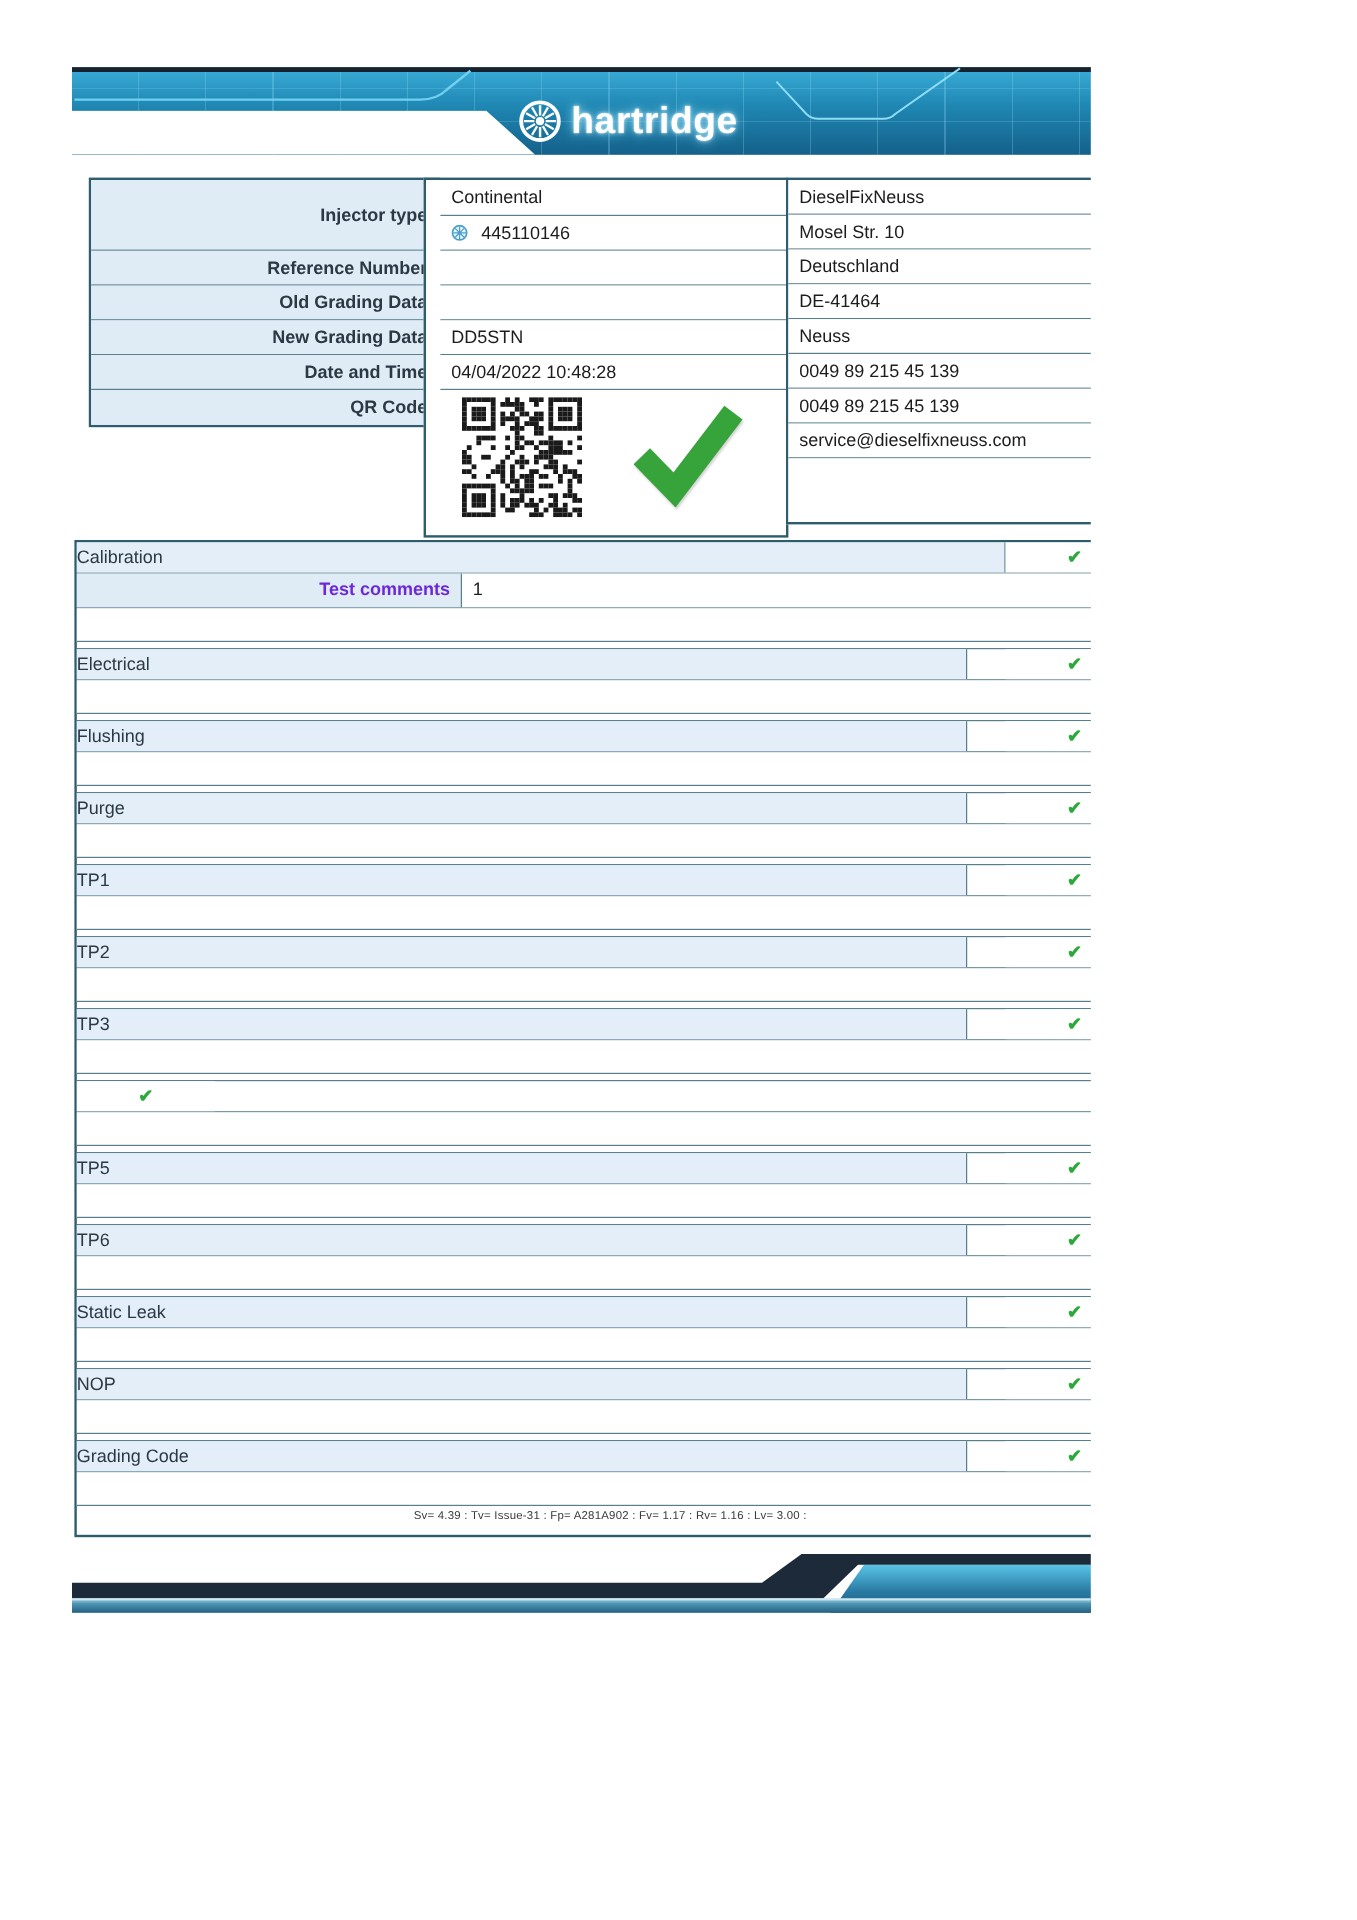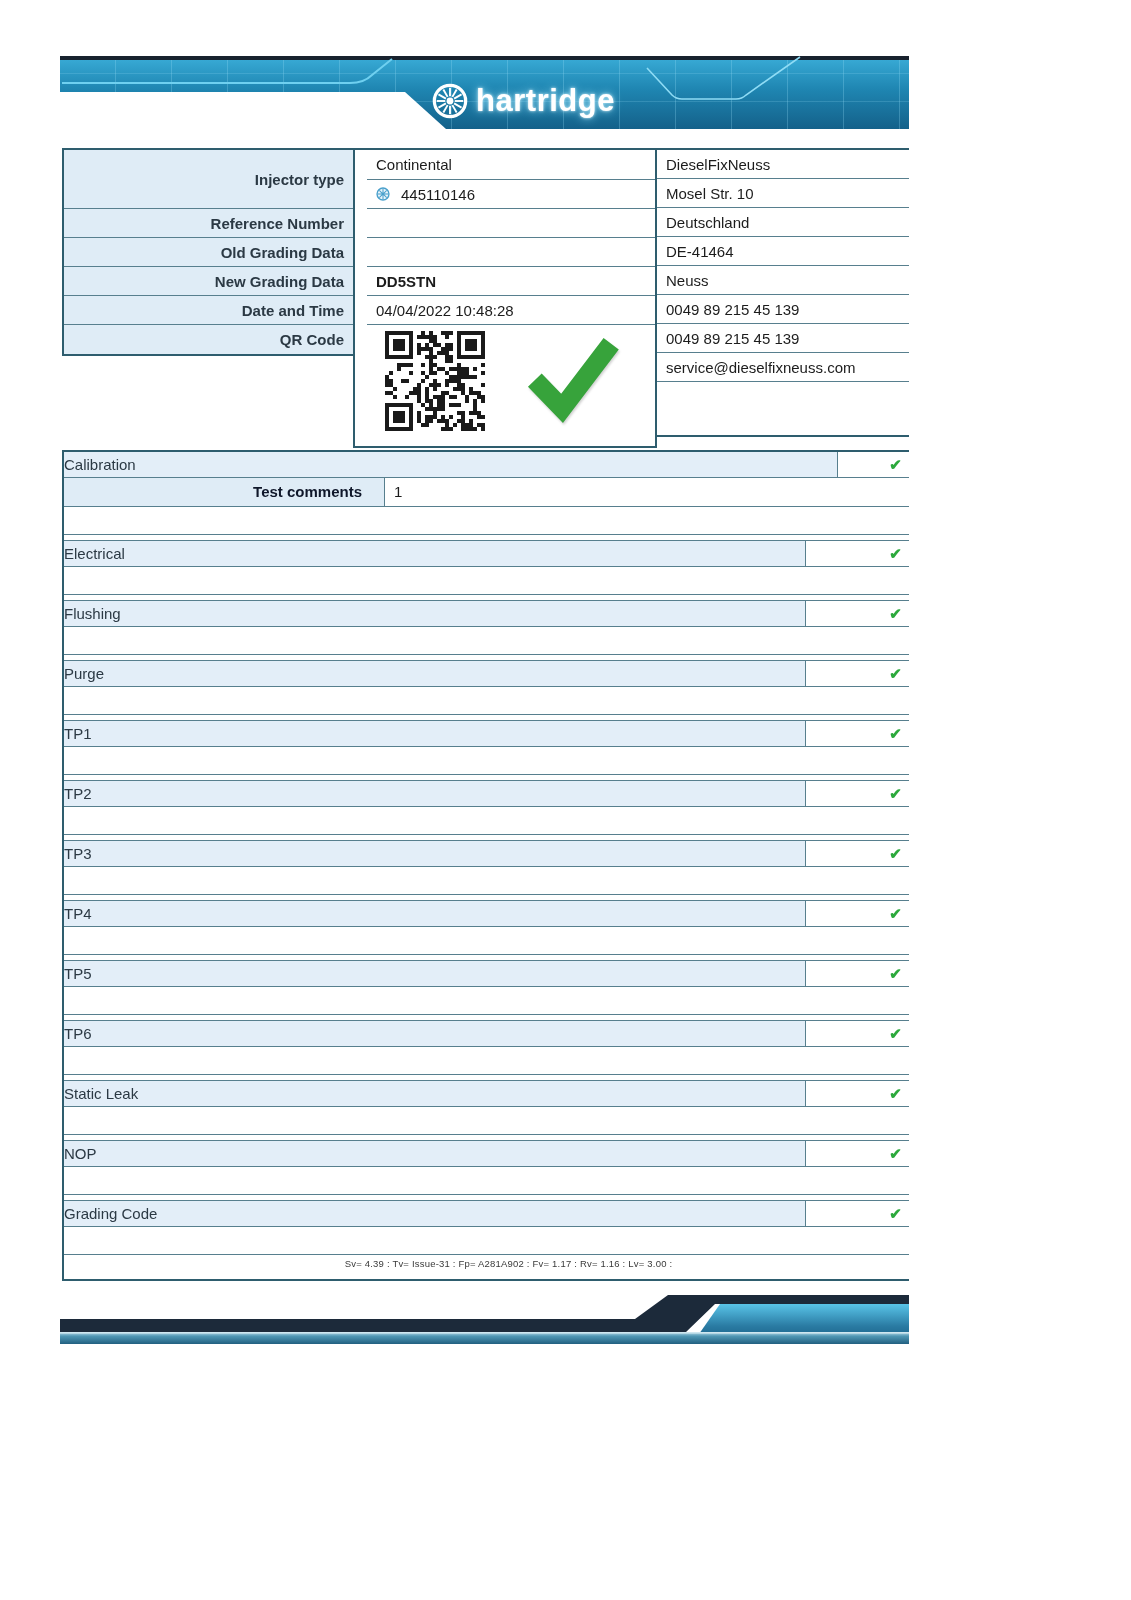--- a/index.html
+++ b/index.html
@@ -19,47 +19,47 @@
      clip-path:polygon(0 0,345px 0,386px 100%,0 100%);}
   .banner-deco{position:absolute;left:0;top:0;}
   .logo{position:absolute;left:0;top:26px;width:100%;display:flex;justify-content:center;
         align-items:center;gap:7px;transform:translateX(14px);}
   .logo-text{color:#fff;font-size:31px;font-weight:bold;letter-spacing:.5px;
      text-shadow:0 0 10px rgba(150,230,255,.95),0 0 3px rgba(255,255,255,.9);}
 
   
   .info{position:absolute;left:62px;top:148px;width:893px;height:300px;font-size:15px;}
   .col{position:absolute;box-sizing:border-box;border:2px solid #2e5d6e;background:#fff;}
-  .label-col{left:0;top:0;width:293px;}
+  .label-col{left:12px;top:0;width:293px;}
   .value-col{left:291px;top:0;width:304px;padding-left:12px;}
   .right-col{left:593px;top:0;width:300px;}
   .cell{box-sizing:border-box;border-bottom:1px solid #577f8e;padding:0 9px;display:flex;align-items:center;}
   .cell:last-child{border-bottom:none;}
   .lbl{background:#dfecf6;justify-content:flex-end;font-weight:bold;color:#2b3944;text-align:right;}
   .val{background:#fff;color:#1c1c1c;}
   .h29{height:29px;} .h30{height:30px;} .h57{height:53px;border-bottom:none;}
   .lbl-tall{height:59px;}
-  .bold{font-weight:bold;text-align:right;}
+  .bold{font-weight:normal;text-align:right;}
   .qr-cell{box-sizing:border-box;height:121px;padding:6px 0 0 18px;display:flex;align-items:flex-start;gap:38px;}
   .num-icon{display:inline-block;margin-right:11px;line-height:0;}
 
   
   .sections{position:absolute;left:62px;top:450px;width:893px;box-sizing:border-box;
      border:2px solid #2e5d6e;background:#fff;font-size:15px;padding-bottom:5px;}
   .sec-header{display:flex;height:25px;border-bottom:1px solid #577f8e;}
   .sec-header.topline{border-top:1px solid #577f8e;gap:32px;}
   .sec-label{flex:1;background:#e3eef8;border-right:1px solid #577f8e;text-align:left;
      line-height:25px;font-weight:normal;color:#2b3944;}
   .sec-check{width:115px;background:#fff;text-align:center;line-height:25px;
      color:#2ca93c;font-size:15px;font-weight:bold;}
   .sec-empty{height:27px;border-bottom:1px solid #577f8e;background:#fff;}
   .sec-gap{height:5px;}
   .tc-row{display:flex;height:28px;border-bottom:1px solid #577f8e;}
   .tc-label{box-sizing:border-box;width:321px;background:#dfecf6;border-right:1px solid #577f8e;
-     text-align:right;padding-right:22px;line-height:28px;font-weight:bold;color:#0f172a;}
+     text-align:right;padding-right:9px;line-height:28px;font-weight:bold;color:#6d28d9;}
   .tc-value{flex:1;padding-left:9px;line-height:28px;background:#fff;}
   .version-row{height:16px;text-align:center;font-size:9.5px;color:#3a3a3a;
      letter-spacing:.2px;padding-top:3px;}
 
   
   .bottom-banner{position:absolute;left:60px;top:1286px;width:898px;height:60px;}
 </style>
 </head>
 <body>
 
@@ -496,21 +496,20 @@
 
     <div class="sec-gap"></div>
     <div class="sec-header topline">
         <div class="sec-label">TP3</div>
         <div class="sec-check">✔</div>
       </div>
     <div class="sec-empty"></div>
 
     <div class="sec-gap"></div>
     <div class="sec-header topline">
-        <div class="sec-label">TP4</div>
         <div class="sec-check">✔</div>
       </div>
     <div class="sec-empty"></div>
 
     <div class="sec-gap"></div>
     <div class="sec-header topline">
         <div class="sec-label">TP5</div>
         <div class="sec-check">✔</div>
       </div>
     <div class="sec-empty"></div>

